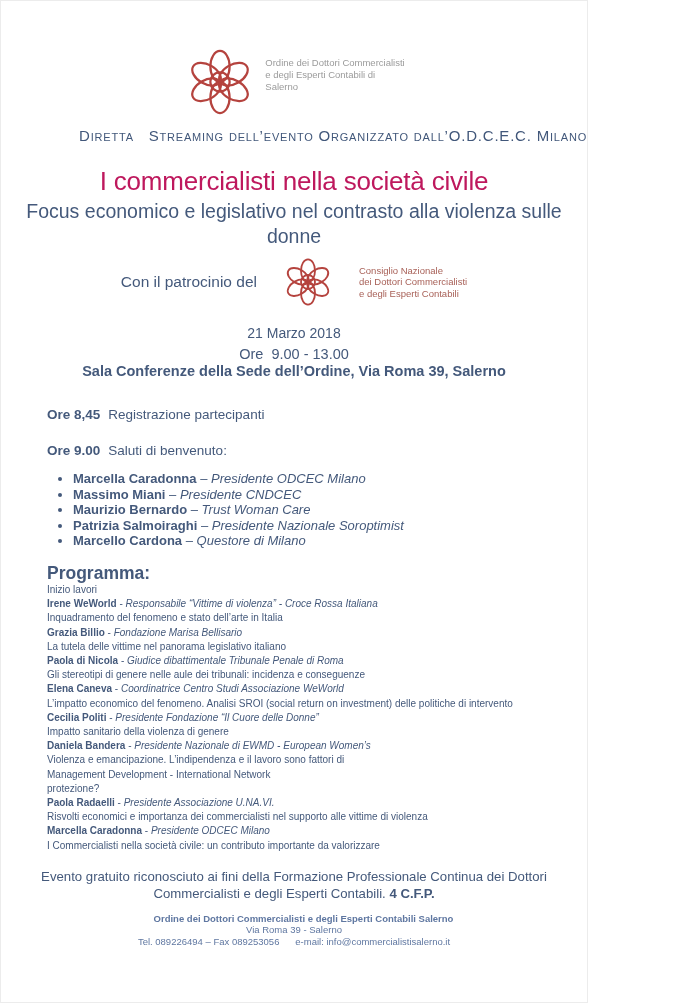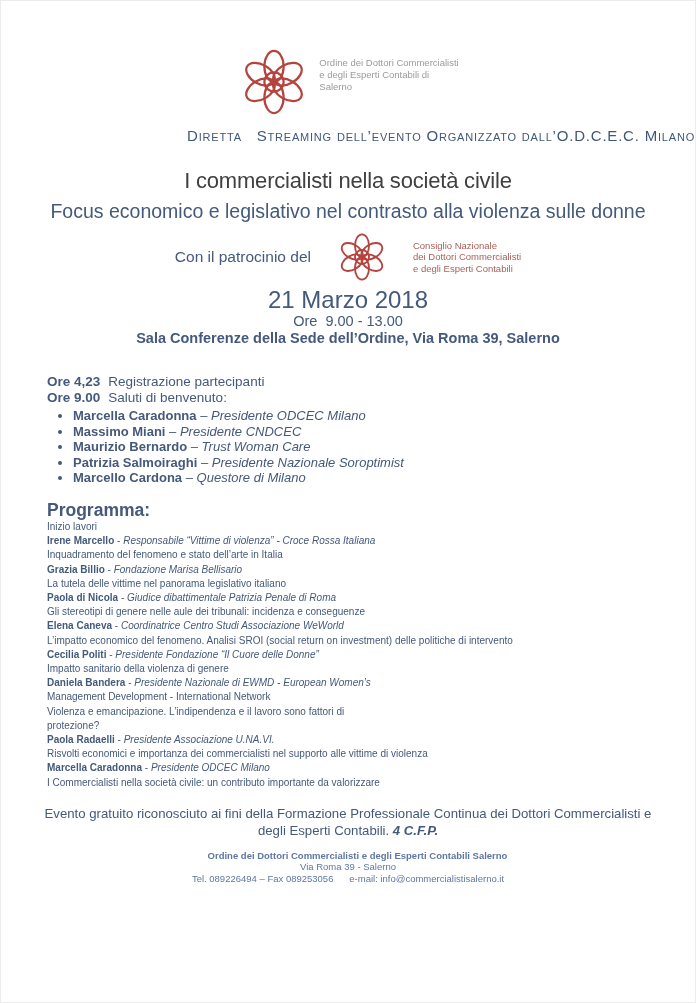--- a/index.html
+++ b/index.html
@@ -1,18 +1,18 @@
 <!DOCTYPE html>
 <html><head>
 <meta charset="utf-8">
 <style>
   html, body { margin:0; padding:0; background:#fff; }
   .page {
     position: relative;
-    width: 696px;
+    width: 588px;
     height: 1003px;
     box-sizing: border-box;
     border: 1px solid #ececec;
     background: #fff;
     font-family: "Liberation Sans", sans-serif;
     color: #44597b;
     overflow: hidden;
   }
   .pre { white-space: pre-wrap; }
 
@@ -23,51 +23,51 @@
   .knot-small { width:54px; height:54px; }
   .org-text { font-size:9.5px; color:#9b9b9b; line-height:12px; padding-top:12px; }
 
   .streaming {
     text-align:right; margin-top:9px;
     font-variant: small-caps;
     font-size:15px; line-height:16px; letter-spacing:0.8px;
     color:#41577a;
   }
 
-  .title { margin:22px 0 0 0; text-align:center; font-size:22px; line-height:30px; font-weight:400; color:#404040; letter-spacing:-0.2px; }
+  .title { margin:22px 0 0 0; text-align:center; font-size:26px; line-height:30px; font-weight:400; color:#be185d; letter-spacing:-0.2px; }
   .subtitle { margin:3px auto 0; max-width:620px; text-align:center; font-size:19.5px; line-height:25px; color:#44597b; }
 
   .patronage { display:flex; justify-content:center; align-items:center; gap:24px; margin-top:6px; }
   .patronage-label { font-size:15.5px; color:#44597b; }
   .patronage-org { font-size:9.5px; line-height:11.5px; color:#a86158; }
 
-  .ev-date { text-align:center; font-size:24px; line-height:24px; margin-top:4px; }
+  .ev-date { text-align:center; font-size:14px; line-height:24px; margin-top:12px; }
   .ev-time { text-align:center; font-size:14.5px; line-height:16px; margin-top:1px; }
   .ev-loc  { text-align:center; font-size:14.5px; line-height:17px; margin-top:1px;font-weight:bold; }
 
   .left-col { margin-left:46px; margin-right:40px; }
   .sched-line { font-size:13.5px; line-height:16px; }
   .sched-reg { margin-top:27px; }
-  .sched-wel { margin-top:0; }
+  .sched-wel { margin-top:20px; }
   .ore { font-weight:bold; margin-right:8px; }
 
-  ul.greeters { margin:2px 0 0 0; padding-left:26px; list-style:disc; }
+  ul.greeters { margin:12px 0 0 0; padding-left:26px; list-style:disc; }
   ul.greeters li { font-size:13px; line-height:15.6px; }
   .g-name { font-weight:bold; }
   .g-sep { white-space:pre; }
   .g-role { font-style:italic; }
 
   .prog-heading { margin-top:14px; font-size:17.5px; line-height:20px; font-weight:bold; }
   .p-line { font-size:10px; line-height:14.2px; }
   .p-name { font-weight:bold; }
   .p-sep { white-space:pre; }
   .p-role { font-style:italic; }
 
   .credits { margin:15px auto 0; max-width:630px; text-align:center; font-size:13.2px; line-height:17.5px; }
-  .credits .cfp { font-weight:bold;font-style:italic; }
+  .credits .cfp { font-weight:bold; }
 
   .footer { margin-top:10px; text-align:center; font-size:9.5px; line-height:11.5px; color:#5f77a1; }
   .f-heading { font-weight:bold; text-decoration:underline; }
   .f-org { font-weight:bold;padding-left:19px; }
 </style>
 </head>
 <body>
 
 <div class="page">
 
@@ -114,51 +114,51 @@
       <div>e degli Esperti Contabili</div>
     </div>
   </div>
 
   <div class="ev-date">21 Marzo 2018</div>
   <div class="ev-time pre">Ore  9.00 - 13.00</div>
   <div class="ev-loc">Sala Conferenze della Sede dell’Ordine, Via Roma 39, Salerno</div>
 
   <div class="left-col">
     <div class="sched-line sched-reg">
-      <span class="ore">Ore 4,23</span><span>Registrazione partecipanti</span>
+      <span class="ore">Ore 8,45</span><span>Registrazione partecipanti</span>
     </div>
     <div class="sched-line sched-wel">
       <span class="ore">Ore 9.00</span><span>Saluti di benvenuto:</span>
     </div>
 
     <ul class="greeters">
       <li><span class="g-name">Marcella Caradonna</span><span class="g-sep"> – </span><span class="g-role">Presidente ODCEC Milano</span></li>
       <li><span class="g-name">Massimo Miani</span><span class="g-sep"> – </span><span class="g-role">Presidente CNDCEC</span></li>
       <li><span class="g-name">Maurizio Bernardo</span><span class="g-sep"> – </span><span class="g-role">Trust Woman Care</span></li>
       <li><span class="g-name">Patrizia Salmoiraghi</span><span class="g-sep"> – </span><span class="g-role">Presidente Nazionale Soroptimist</span></li>
       <li><span class="g-name">Marcello Cardona</span><span class="g-sep"> – </span><span class="g-role">Questore di Milano</span></li>
     </ul>
 
     <div class="prog-heading">Programma:</div>
 
     <div>
       <div class="p-line">Inizio lavori</div>
-      <div class="p-line"><span class="p-name">Irene Marcello</span><span class="p-sep"> - </span><span class="p-role">Responsabile “Vittime di violenza” - Croce Rossa Italiana</span></div>
+      <div class="p-line"><span class="p-name">Irene WeWorld</span><span class="p-sep"> - </span><span class="p-role">Responsabile “Vittime di violenza” - Croce Rossa Italiana</span></div>
       <div class="p-line">Inquadramento del fenomeno e stato dell’arte in Italia</div>
       <div class="p-line"><span class="p-name">Grazia Billio</span><span class="p-sep"> - </span><span class="p-role">Fondazione Marisa Bellisario</span></div>
       <div class="p-line">La tutela delle vittime nel panorama legislativo italiano</div>
-      <div class="p-line"><span class="p-name">Paola di Nicola</span><span class="p-sep"> - </span><span class="p-role">Giudice dibattimentale Patrizia Penale di Roma</span></div>
+      <div class="p-line"><span class="p-name">Paola di Nicola</span><span class="p-sep"> - </span><span class="p-role">Giudice dibattimentale Tribunale Penale di Roma</span></div>
       <div class="p-line">Gli stereotipi di genere nelle aule dei tribunali: incidenza e conseguenze</div>
       <div class="p-line"><span class="p-name">Elena Caneva</span><span class="p-sep"> - </span><span class="p-role">Coordinatrice Centro Studi Associazione WeWorld</span></div>
       <div class="p-line">L’impatto economico del fenomeno. Analisi SROI (social return on investment) delle politiche di intervento</div>
       <div class="p-line"><span class="p-name">Cecilia Politi</span><span class="p-sep"> - </span><span class="p-role">Presidente Fondazione “Il Cuore delle Donne”</span></div>
       <div class="p-line">Impatto sanitario della violenza di genere</div>
       <div class="p-line"><span class="p-name">Daniela Bandera</span><span class="p-sep"> - </span><span class="p-role">Presidente Nazionale di EWMD - European Women’s</span></div>
+      <div class="p-line">Violenza e emancipazione. L’indipendenza e il lavoro sono fattori di</div>
       <div class="p-line">Management Development - International Network</div>
-      <div class="p-line">Violenza e emancipazione. L’indipendenza e il lavoro sono fattori di</div>
       <div class="p-line">protezione?</div>
       <div class="p-line"><span class="p-name">Paola Radaelli</span><span class="p-sep"> - </span><span class="p-role">Presidente Associazione U.NA.VI.</span></div>
       <div class="p-line">Risvolti economici e importanza dei commercialisti nel supporto alle vittime di violenza</div>
       <div class="p-line"><span class="p-name">Marcella Caradonna</span><span class="p-sep"> - </span><span class="p-role">Presidente ODCEC Milano</span></div>
       <div class="p-line">I Commercialisti nella società civile: un contributo importante da valorizzare</div>
     </div>
   </div>
 
   <div class="credits">
     <span>Evento gratuito riconosciuto ai fini della Formazione Professionale Continua dei Dottori Commercialisti e degli Esperti Contabili. </span><span class="cfp">4 C.F.P.</span>

